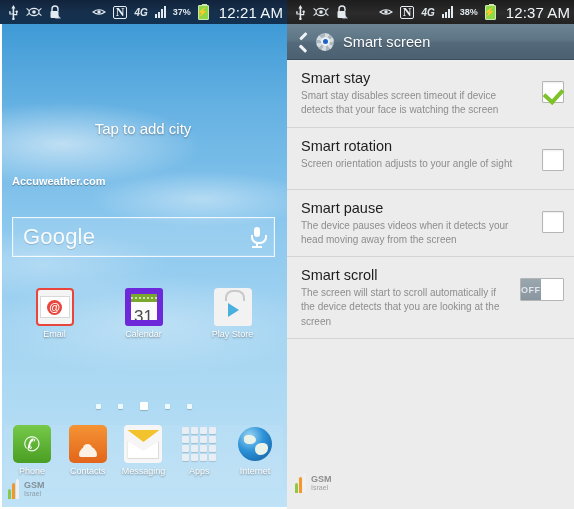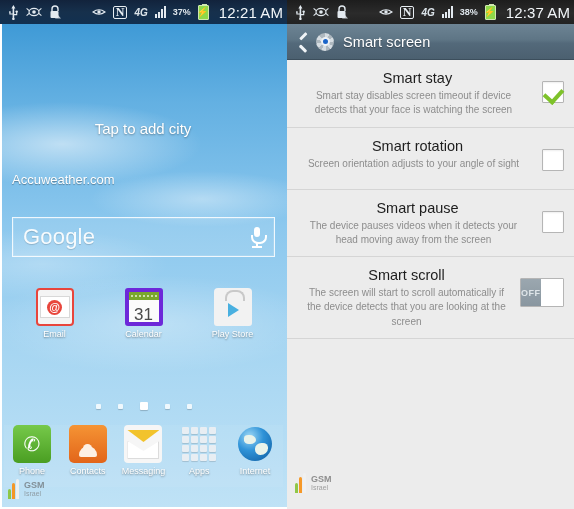--- a/index.html
+++ b/index.html
@@ -57,21 +57,21 @@
   }
   .widget-weather {
     position:absolute; left:8px; top:80px; width:270px; height:115px;
     display:flex; align-items:flex-start; justify-content:center;
   }
   .widget-weather .w-title {
     margin-top:40px; color:#ffffff; font-size:15px; font-weight:400;
     text-shadow:0 1px 2px rgba(0,0,0,.35);
   }
   .widget-weather .w-credit {
-    position:absolute; left:4px; bottom:8px; color:#ffffff; font-size:13px; font-weight:normal;
+    position:absolute; left:4px; bottom:8px; color:#ffffff; font-size:11px; font-weight:bold;
     text-shadow:0 1px 1px rgba(0,0,0,.35);
   }
   .searchbar {
     position:absolute; left:12px; top:217px; width:263px; height:40px;
     border:1px solid rgba(255,255,255,.85);
     background: rgba(255,255,255,.10);
     display:flex; align-items:center; padding:0 10px;
     box-shadow: inset 0 0 0 1px rgba(255,255,255,.12);
   }
   .searchbar .g-logo {
@@ -99,21 +99,21 @@
   .app-ic { width:38px; height:38px; border-radius:6px; position:relative; overflow:hidden; }
   .app-lb { margin-top:3px; font-size:9px; color:#ffffff; text-shadow:0 1px 2px rgba(0,0,0,.45); }
 
   
   .ic-email { background:#f4f4f4; border:2px solid #e8453c; border-radius:4px;
               display:flex; align-items:center; justify-content:center; }
   .ic-email .env { width:30px; height:22px; background:#ffffff; border:1px solid #d8d8d8;
                    position:relative; display:flex; align-items:center; justify-content:center; }
   .ic-email .at { width:15px; height:15px; border-radius:50%; background:#e8453c; color:#fff;
                   font-size:11px; display:flex; align-items:center; justify-content:center; font-weight:bold; }
-  .ic-cal { background:#fbfbfb; border:4px solid #6d28d9; border-radius:3px; }
+  .ic-cal { background:#fbfbfb; border:6px solid #6d28d9; border-radius:3px; }
   .ic-cal .cal-top { height:8px; background:#7aa82c; display:flex; gap:2px; align-items:center;
                      justify-content:center; }
   .ic-cal .cal-top b { width:2px; height:2px; background:#e8f2d2; border-radius:50%; display:block; }
   .ic-cal .cal-num { height:30px; display:flex; align-items:center; justify-content:center;
                      font-size:17px; color:#4a4a4a; font-weight:400; }
   .ic-cam { background:linear-gradient(to bottom,#cfd4d8,#8e979e); border-radius:6px;
             display:flex; align-items:center; justify-content:center; }
   .ic-cam .lens { width:20px; height:20px; border-radius:50%;
                   background:radial-gradient(circle at 38% 34%, #6a42b8 0%, #2b1b5e 45%, #0b0b1c 100%);
                   border:2px solid #b8c0c6; }
@@ -199,31 +199,31 @@
   .gear .gin { width:9px; height:9px; border-radius:50%; background:#1a64c8;
                border:2px solid #eef2f5; }
   .settings-title { color:#ffffff; font-size:14.5px; letter-spacing:.1px;
                     text-shadow:0 1px 1px rgba(0,0,0,.35); }
 
   .settings-list { position:absolute; top:60px; left:0; right:0; bottom:0; background:#ececec; }
   .setting-row {
     display:flex; align-items:flex-start; padding:9px 10px 9px 14px;
     border-bottom:1px solid #d5d5d5; background:#ececec; min-height:62px; cursor:pointer;
   }
-  .setting-text { flex:1; padding-right:8px;text-align:center; }
+  .setting-text { flex:1; padding-right:8px; }
   .setting-title { font-size:14.5px; color:#1d1d1d; line-height:1.25; margin-bottom:2px; }
   .setting-desc { font-size:10px; color:#8d8d8d; line-height:1.42; max-width:225px; }
   .cbox { width:22px; height:22px; background:#ffffff; border:1px solid #b5b5b5;
           margin-top:12px; flex:0 0 auto; position:relative; border-radius:1px;
           box-shadow: inset 0 1px 2px rgba(0,0,0,.07); }
   .cbox.checked:after {
     content:""; position:absolute; left:4px; top:3px; width:9px; height:14px;
     border:solid #7ec22a; border-width:0 4px 4px 0; transform:rotate(42deg);
   }
-  .toggle { width:44px; height:29px; margin-top:12px; flex:0 0 auto;
+  .toggle { width:44px; height:23px; margin-top:12px; flex:0 0 auto;
             background:#ffffff; border:1px solid #b5b5b5; display:flex; border-radius:1px; overflow:hidden;gap:39px; }
   .toggle .trk { flex:1; background:linear-gradient(to bottom,#9ba7af,#8996a0); color:#dfe5e9;
                  font-size:9px; font-weight:bold; display:flex; align-items:center;
                  justify-content:center; letter-spacing:.5px; }
   .toggle .thm { width:17px; background:linear-gradient(to bottom,#ffffff,#f0f0f0);
                  border-left:1px solid #c8c8c8; }
 </style>
 </head>
 <body>
 

